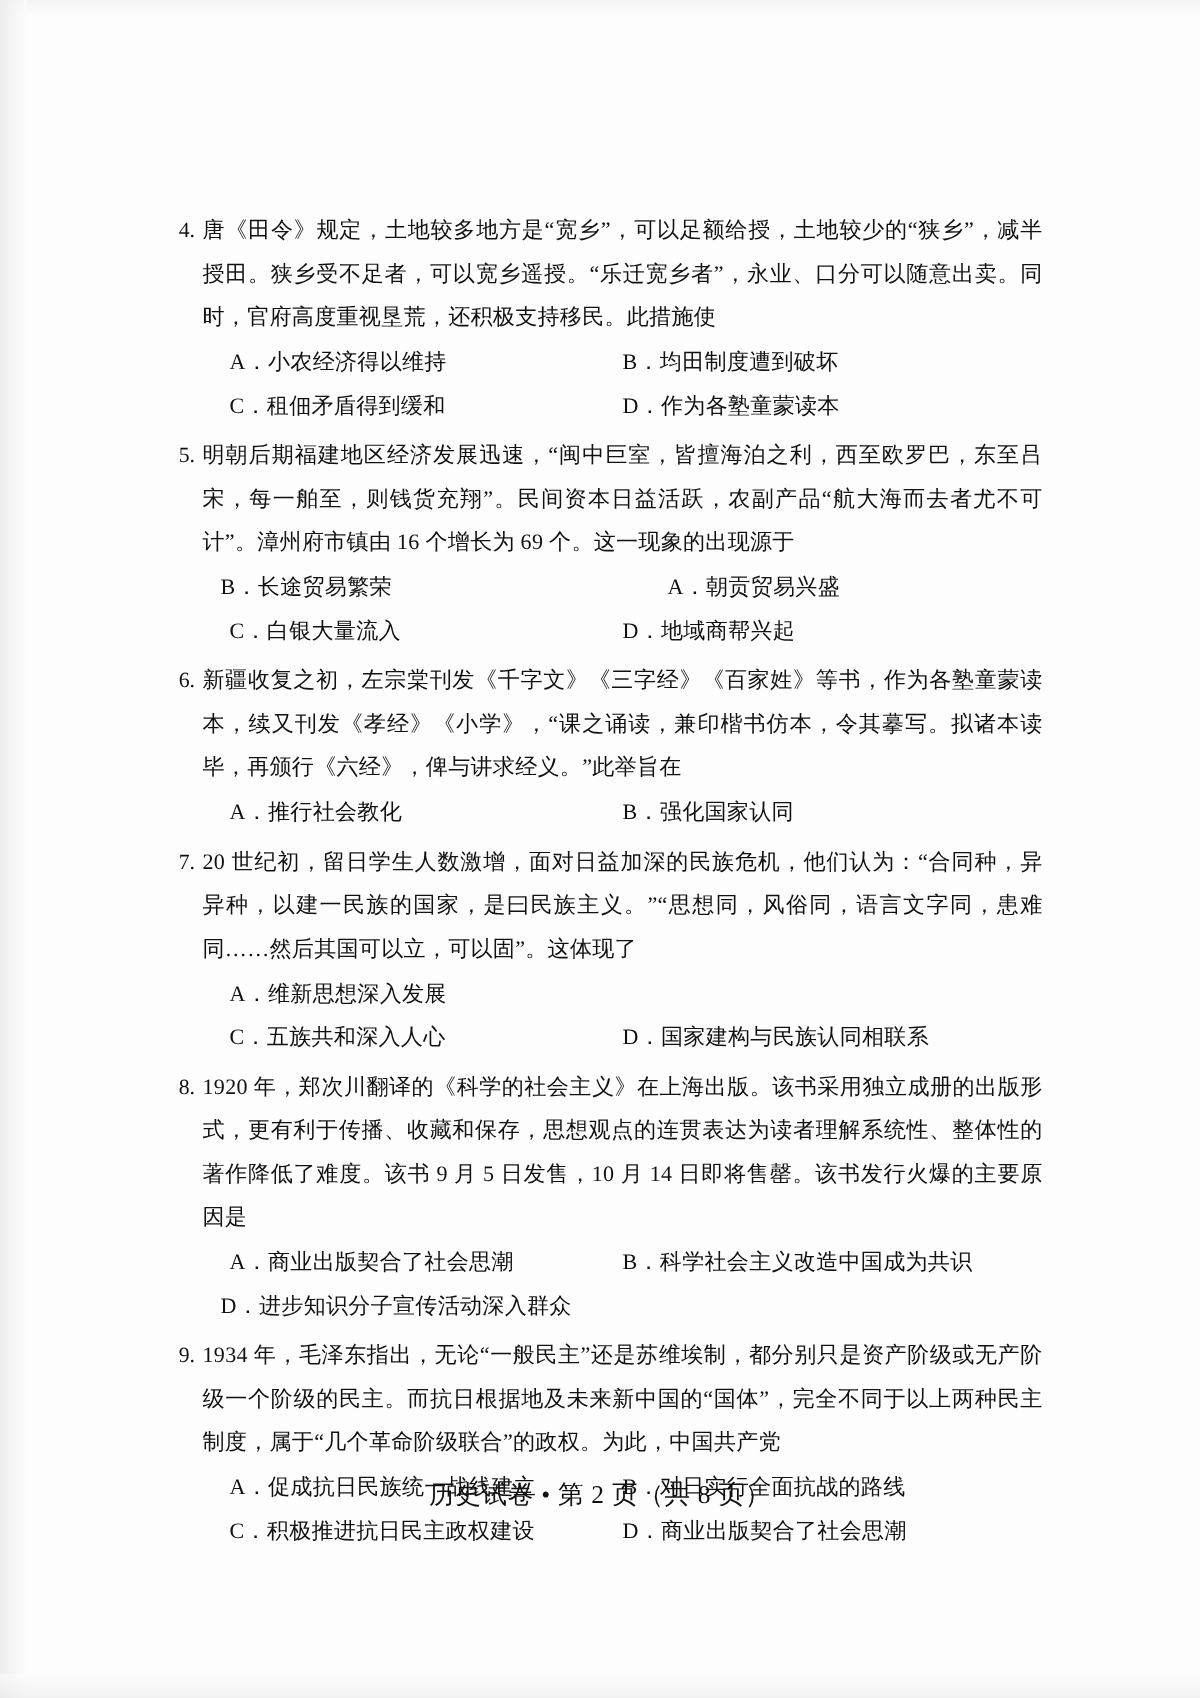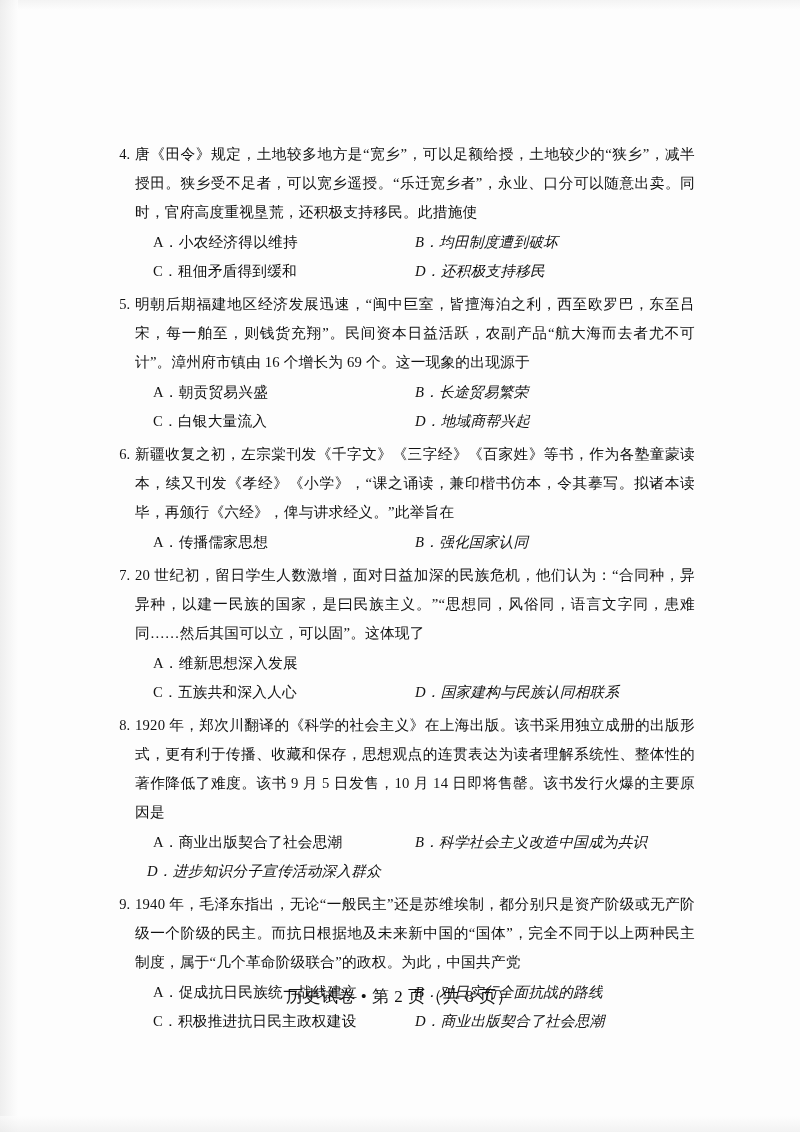--- a/index.html
+++ b/index.html
@@ -70,21 +70,20 @@
   .opt.left {
     width: 268px;
     flex: 0 0 268px;
     padding-left: 18px;
     box-sizing: border-box;
   }
   .opt.right {
     flex: 1 1 auto;
     padding-left: 12px;
     box-sizing: border-box;
-    font-style: italic;
   }
   .footer {
     position: absolute;
     left: 0;
     top: 985px;
     width: 800px;
     text-align: center;
     font-size: 17px;
     letter-spacing: 0.5px;
   }
@@ -131,50 +130,50 @@
         <div class="q-num">4.</div>
         <div class="q-text">唐《田令》规定，土地较多地方是“宽乡”，可以足额给授，土地较少的“狭乡”，减半授田。狭乡受不足者，可以宽乡遥授。“乐迁宽乡者”，永业、口分可以随意出卖。同时，官府高度重视垦荒，还积极支持移民。此措施使</div>
       </div>
       <div class="options">
         <div class="opt-row">
           <div class="opt left">A．小农经济得以维持</div>
           <div class="opt right">B．均田制度遭到破坏</div>
         </div>
         <div class="opt-row">
           <div class="opt left">C．租佃矛盾得到缓和</div>
-          <div class="opt right">D．还积极支持移民</div>
+          <div class="opt right">D．作为各塾童蒙读本</div>
         </div>
       </div>
     </div>
 
     <div class="question">
       <div class="q-body">
         <div class="q-num">5.</div>
         <div class="q-text">明朝后期福建地区经济发展迅速，“闽中巨室，皆擅海泊之利，西至欧罗巴，东至吕宋，每一舶至，则钱货充翔”。民间资本日益活跃，农副产品“航大海而去者尤不可计”。漳州府市镇由 16 个增长为 69 个。这一现象的出现源于</div>
       </div>
       <div class="options">
         <div class="opt-row">
+          <div class="opt right">B．长途贸易繁荣</div>
           <div class="opt left">A．朝贡贸易兴盛</div>
-          <div class="opt right">B．长途贸易繁荣</div>
         </div>
         <div class="opt-row">
           <div class="opt left">C．白银大量流入</div>
           <div class="opt right">D．地域商帮兴起</div>
         </div>
       </div>
     </div>
 
     <div class="question">
       <div class="q-body">
         <div class="q-num">6.</div>
         <div class="q-text">新疆收复之初，左宗棠刊发《千字文》《三字经》《百家姓》等书，作为各塾童蒙读本，续又刊发《孝经》《小学》，“课之诵读，兼印楷书仿本，令其摹写。拟诸本读毕，再颁行《六经》，俾与讲求经义。”此举旨在</div>
       </div>
       <div class="options">
         <div class="opt-row">
-          <div class="opt left">A．传播儒家思想</div>
+          <div class="opt left">A．推行社会教化</div>
           <div class="opt right">B．强化国家认同</div>
         </div>
       </div>
     </div>
 
     <div class="question">
       <div class="q-body">
         <div class="q-num">7.</div>
         <div class="q-text">20 世纪初，留日学生人数激增，面对日益加深的民族危机，他们认为：“合同种，异异种，以建一民族的国家，是曰民族主义。”“思想同，风俗同，语言文字同，患难同……然后其国可以立，可以固”。这体现了</div>
       </div>
@@ -201,21 +200,21 @@
         </div>
         <div class="opt-row">
           <div class="opt right">D．进步知识分子宣传活动深入群众</div>
         </div>
       </div>
     </div>
 
     <div class="question">
       <div class="q-body">
         <div class="q-num">9.</div>
-        <div class="q-text">1940 年，毛泽东指出，无论“一般民主”还是苏维埃制，都分别只是资产阶级或无产阶级一个阶级的民主。而抗日根据地及未来新中国的“国体”，完全不同于以上两种民主制度，属于“几个革命阶级联合”的政权。为此，中国共产党</div>
+        <div class="q-text">1934 年，毛泽东指出，无论“一般民主”还是苏维埃制，都分别只是资产阶级或无产阶级一个阶级的民主。而抗日根据地及未来新中国的“国体”，完全不同于以上两种民主制度，属于“几个革命阶级联合”的政权。为此，中国共产党</div>
       </div>
       <div class="options">
         <div class="opt-row">
           <div class="opt left">A．促成抗日民族统一战线建立</div>
           <div class="opt right">B．对日实行全面抗战的路线</div>
         </div>
         <div class="opt-row">
           <div class="opt left">C．积极推进抗日民主政权建设</div>
           <div class="opt right">D．商业出版契合了社会思潮</div>
         </div>

